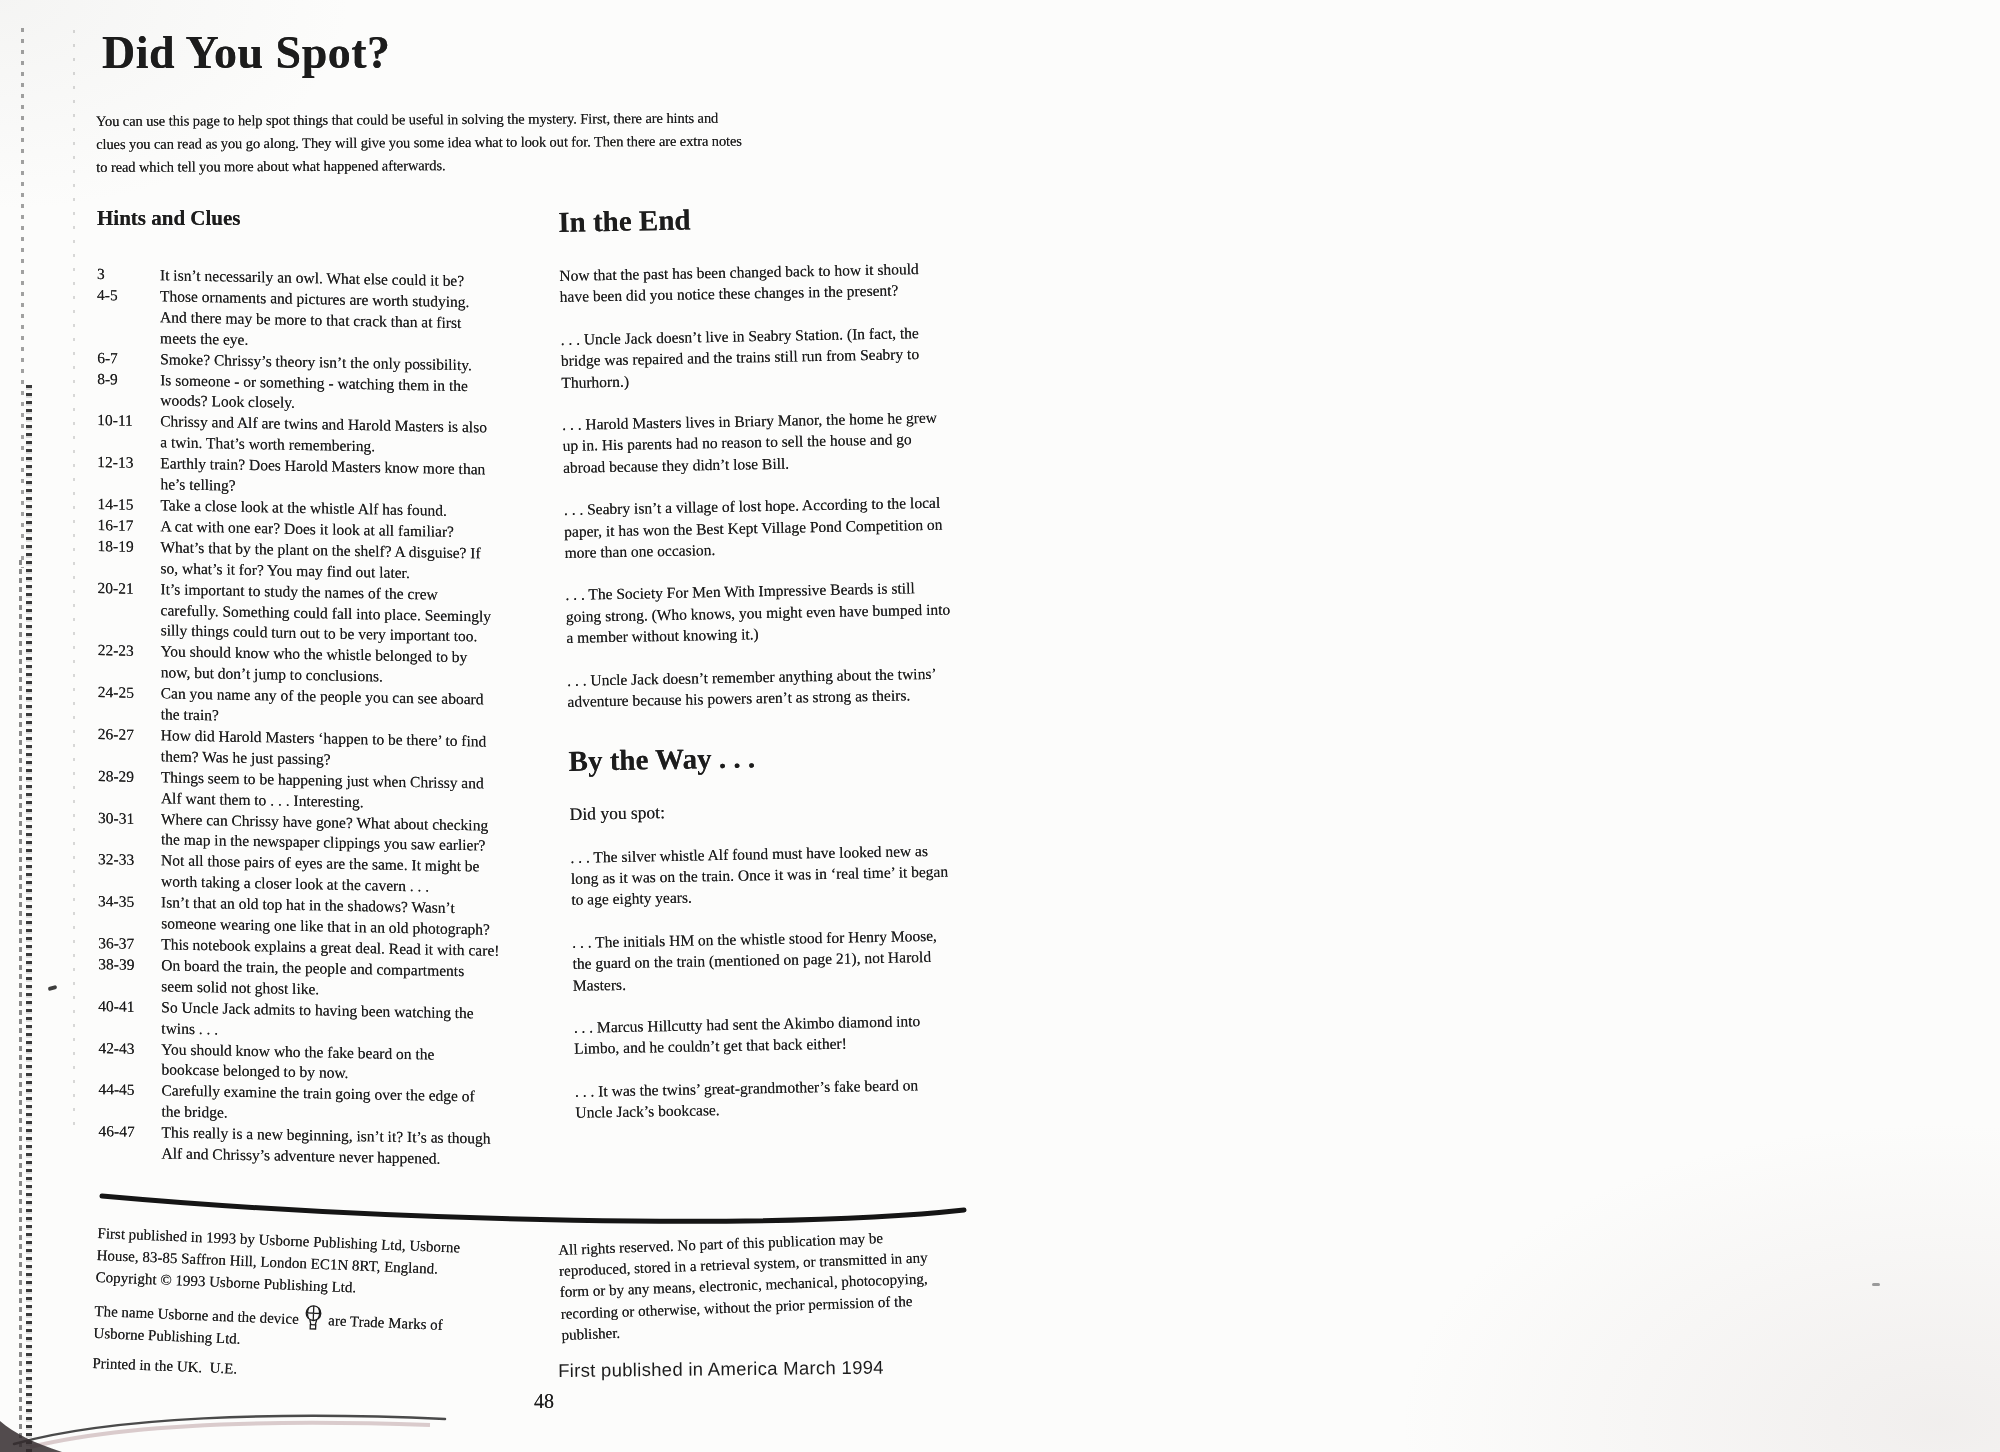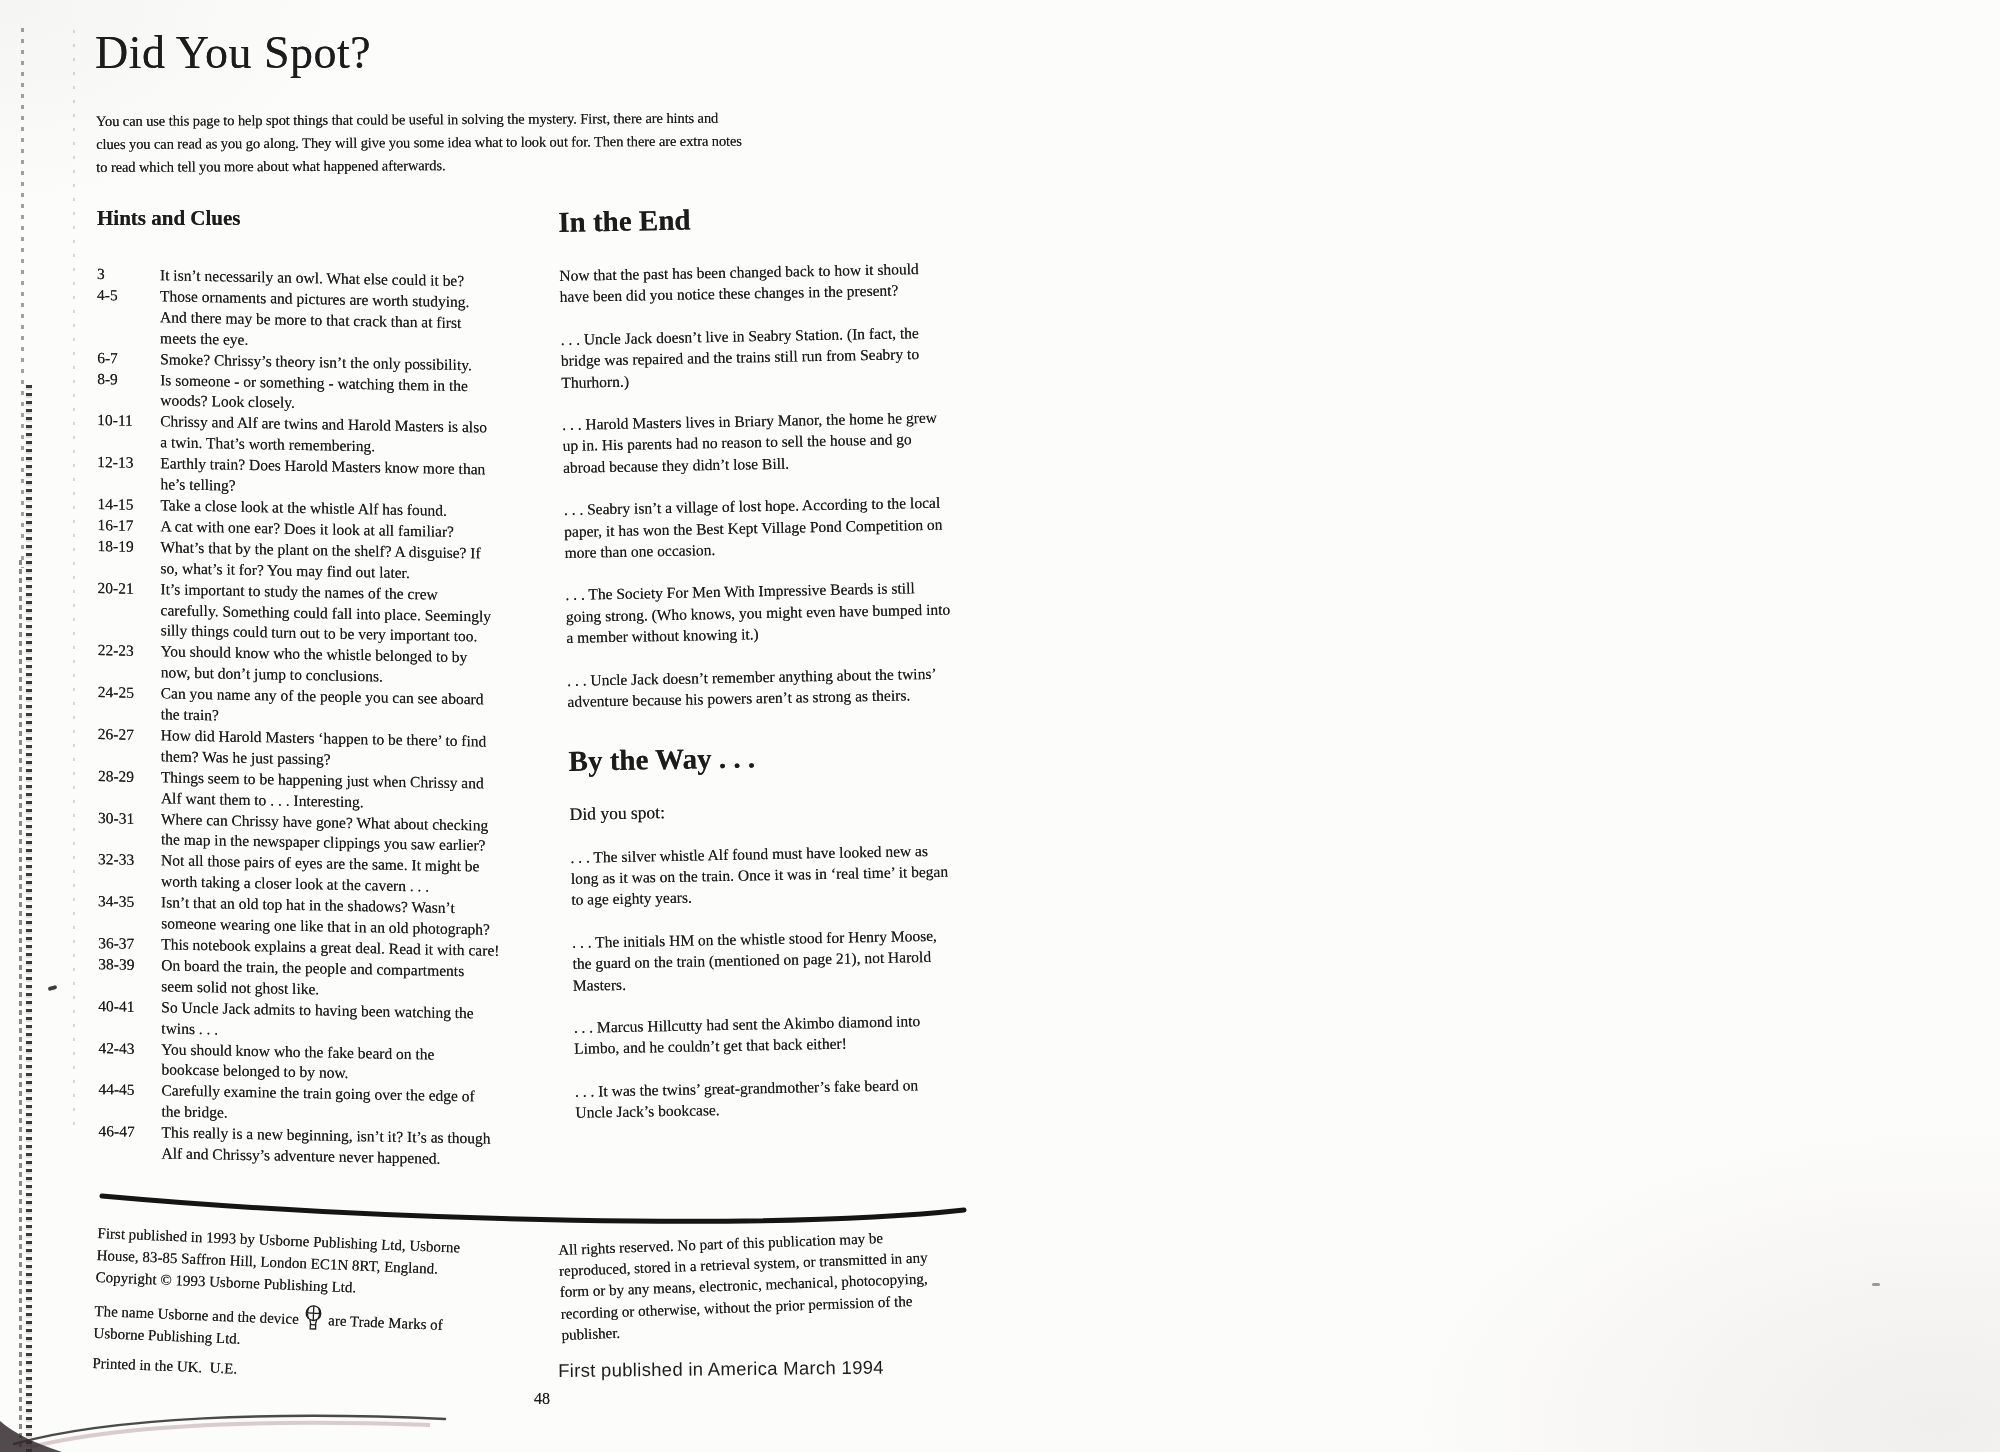--- a/index.html
+++ b/index.html
@@ -8,41 +8,41 @@
     background:
       radial-gradient(ellipse 900px 500px at 97% 98%, rgba(196,184,182,0.20), rgba(196,184,182,0) 60%),
       radial-gradient(ellipse 500px 300px at 0% 0%, rgba(210,210,208,0.18), rgba(210,210,208,0) 70%),
       #fcfcfb;
     font-family:"Liberation Serif","DejaVu Serif",serif;
     color:#1c1c1c;
   }
   .ink{text-shadow:0 0 0.6px rgba(10,10,10,0.75);}
   .abs{position:absolute;}
   .pre{white-space:pre;}
-  #title{left:95px;top:26px;font-size:46px;font-weight:normal;letter-spacing:.5px;}
+  #title{left:102px;top:26px;font-size:46px;font-weight:bold;letter-spacing:.5px;}
   #intro{left:96px;top:110px;font-size:14.5px;line-height:22.8px;letter-spacing:-0.1px;
          transform:rotate(-0.3deg);transform-origin:0 0;}
   #hints-heading{left:97px;top:206px;font-size:21px;font-weight:bold;}
   #hints-list{left:97px;top:264px;transform:rotate(1.1deg) skewX(1.2deg);transform-origin:0 0;}
   .hint-row{display:flex;font-size:15.5px;line-height:20.9px;}
   .hint-pages{width:63px;flex:none;}
   #col2{left:558px;top:206px;width:440px;transform:rotate(-1.1deg);transform-origin:0 0;}
   .col2-heading{font-size:29px;font-weight:bold;margin:0 0 26px 0;}
   #by-the-way-heading{margin-top:32px;}
   .note{font-size:15.5px;line-height:21.4px;margin:0 0 21px 0;}
   #did-you-spot{font-size:17.5px;margin:0 0 22px 0;}
   #imprint-left{left:98px;top:1222px;font-size:15px;line-height:22px;
                 transform:rotate(2.3deg);transform-origin:0 0;}
   #imprint-left p{margin:0 0 8px 0;}
   #rights{left:558px;top:1240px;font-size:15px;line-height:21.2px;
           transform:rotate(-2.1deg);transform-origin:0 0;}
   #america{left:558px;top:1360px;font-size:18.5px;letter-spacing:.3px;
            font-family:"Liberation Sans","DejaVu Sans",sans-serif;
            transform:rotate(-0.6deg);transform-origin:0 0;}
-  #page-number{left:534px;top:1390px;font-size:16px;}
+  #page-number{left:534px;top:1390px;font-size:20px;}
   #divider{left:92px;top:1188px;}
   .balloon{vertical-align:-6px;}
   
   #edge-a{left:21px;top:28px;width:3px;height:540px;
     background:repeating-linear-gradient(180deg,rgba(70,70,70,.5) 0 4px,transparent 4px 11px);}
   #edge-b{left:26px;top:385px;width:6px;height:1067px;
     background:repeating-linear-gradient(180deg,rgba(25,25,25,.85) 0 3px,rgba(130,130,130,.25) 3px 5px,transparent 5px 8px);}
   #edge-c{left:19px;top:560px;width:3px;height:890px;
     background:repeating-linear-gradient(180deg,rgba(60,60,60,.6) 0 5px,transparent 5px 9px);}
   #edge-d{left:73px;top:30px;width:2px;height:1100px;

